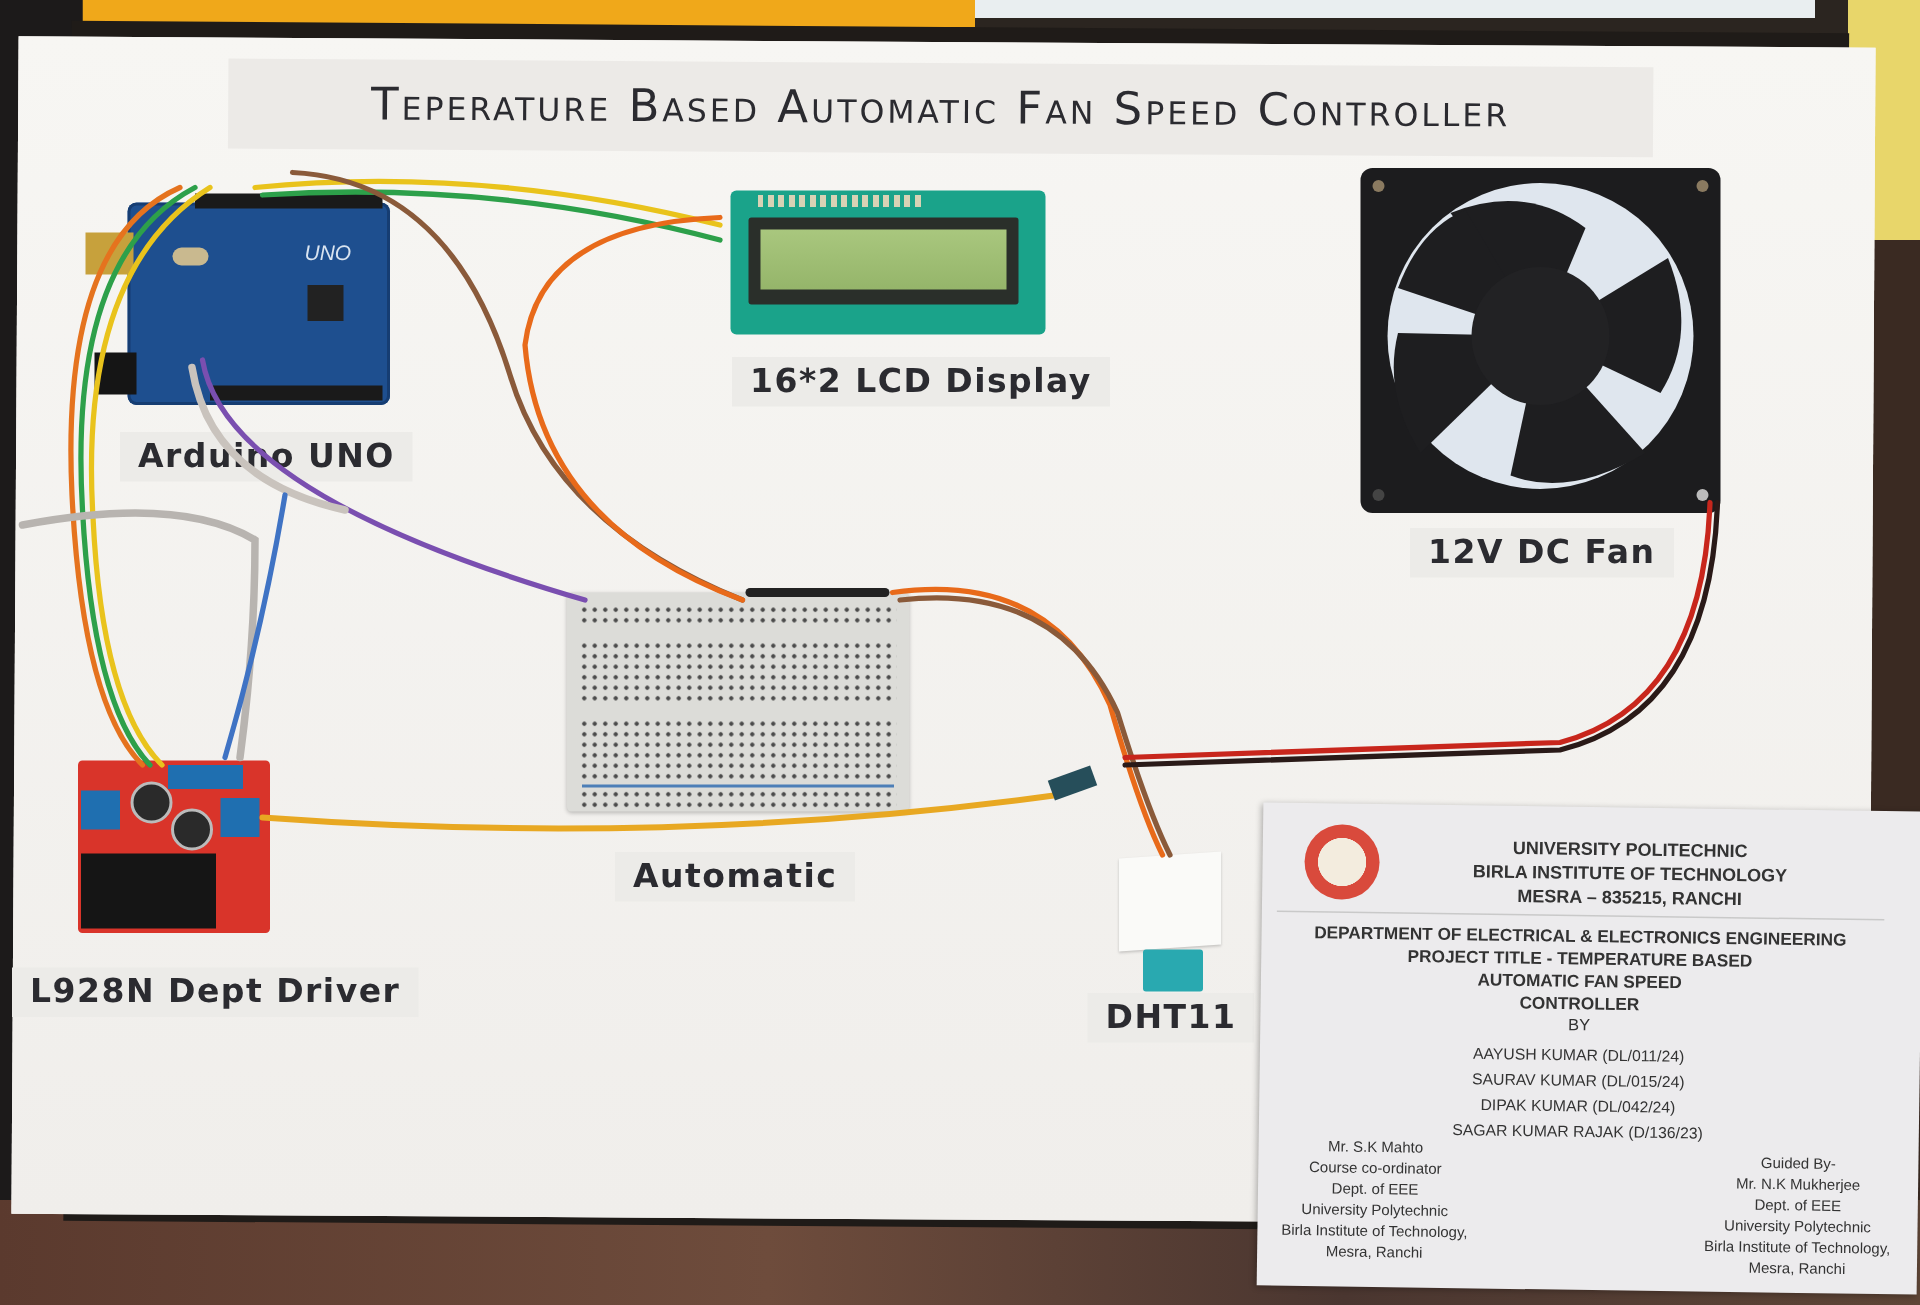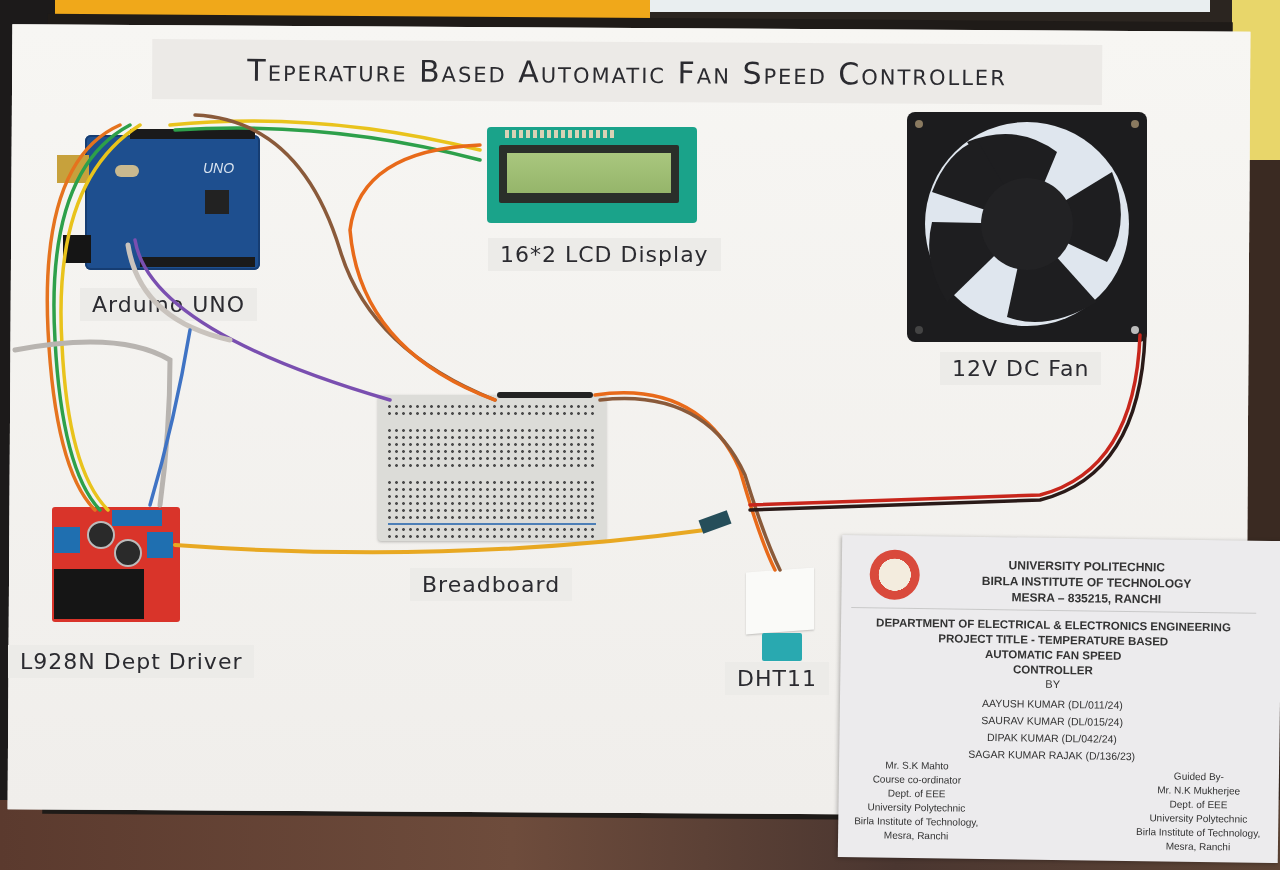--- a/index.html
+++ b/index.html
@@ -7,21 +7,21 @@
   .bg-top{position:absolute;left:0;top:0;width:1280px;height:40px;background:#2b2520;}
   .yellow-sheet{position:absolute;left:55px;top:0;width:595px;height:18px;background:#f0a81a;}
   .white-sheet{position:absolute;left:650px;top:0;width:560px;height:12px;background:#e9eef0;}
   .right-note{position:absolute;left:1232px;top:0;width:48px;height:160px;background:#e8d66a;}
   .left-strip{position:absolute;left:0;top:0;width:55px;height:870px;background:#1c1a1a;}
   .bottom-floor{position:absolute;left:0;top:800px;width:1280px;height:70px;background:linear-gradient(90deg,#5b3a2e,#6e4c3c 40%,#4a3630 70%,#5e4536);}
   .frame{position:absolute;left:45px;top:18px;width:1185px;height:800px;background:#1f1b18;transform:rotate(0.4deg);}
   .board{position:absolute;left:10px;top:28px;width:1238px;height:785px;background:#f4f2ef;transform:rotate(0.35deg);}
   .board-inner{position:absolute;left:0;top:0;width:100%;height:100%;background:linear-gradient(180deg,#f7f6f3,#f0eeeb);}
   .hand{font-family:"DejaVu Sans",sans-serif;color:#2b2b30;font-weight:normal;}
-  .label{position:absolute;background:#ecebe8;padding:4px 12px;font-size:22px;letter-spacing:1px;}
+  .label{position:absolute;background:#ecebe8;padding:4px 12px;font-size:22px;letter-spacing:1px;font-weight:bold;}
   .title-strip{position:absolute;left:140px;top:14px;width:950px;height:60px;background:#eceae7;display:flex;align-items:center;justify-content:center;font-size:30px;letter-spacing:2px;font-variant:small-caps;}
   svg.wires{position:absolute;left:0;top:0;width:1280px;height:870px;pointer-events:none;}
   
   .arduino{position:absolute;left:85px;top:135px;width:175px;height:135px;background:#1e4f8f;border-radius:6px;box-shadow:inset 0 0 0 2px #163d72;font-style:italic;}
   .arduino .usb{position:absolute;left:-28px;top:20px;width:32px;height:28px;background:#c7a13c;}
   .arduino .jack{position:absolute;left:-22px;top:100px;width:28px;height:28px;background:#151515;}
   .arduino .hdr-top{position:absolute;left:45px;top:-6px;width:125px;height:10px;background:#1a1a1a;}
   .arduino .hdr-bot{position:absolute;left:55px;top:122px;width:115px;height:10px;background:#1a1a1a;}
   .arduino .chip{position:absolute;left:120px;top:55px;width:24px;height:24px;background:#222;}
   .arduino .xtal{position:absolute;left:30px;top:30px;width:24px;height:12px;background:#c9b98f;border-radius:6px;}
@@ -111,21 +111,21 @@
 </div>
 <div class="label hand" style="left:940px;top:352px;">12V DC Fan</div>
 
 <div class="breadboard">
   <div class="bb-holes" style="top:8px;height:14px;"></div>
   <div class="bb-holes" style="top:32px;height:42px;"></div>
   <div class="bb-holes" style="top:84px;height:42px;"></div>
   <div class="bb-rail" style="top:128px;"></div>
   <div class="bb-holes" style="top:131px;height:14px;"></div>
 </div>
-<div class="label hand" style="left:410px;top:568px;">Breadboard</div>
+<div class="label hand" style="left:410px;top:568px;">Automatic</div>
 
 <div class="driver">
   <div class="term" style="left:60px;top:3px;width:50px;height:16px;"></div>
   <div class="term" style="left:2px;top:20px;width:26px;height:26px;"></div>
   <div class="term" style="left:95px;top:25px;width:26px;height:26px;"></div>
   <div class="cap" style="left:35px;top:14px;"></div>
   <div class="cap" style="left:62px;top:32px;"></div>
   <div class="sink"></div>
 </div>
 <div class="label hand" style="left:8px;top:645px;">L928N Dept Driver</div>

